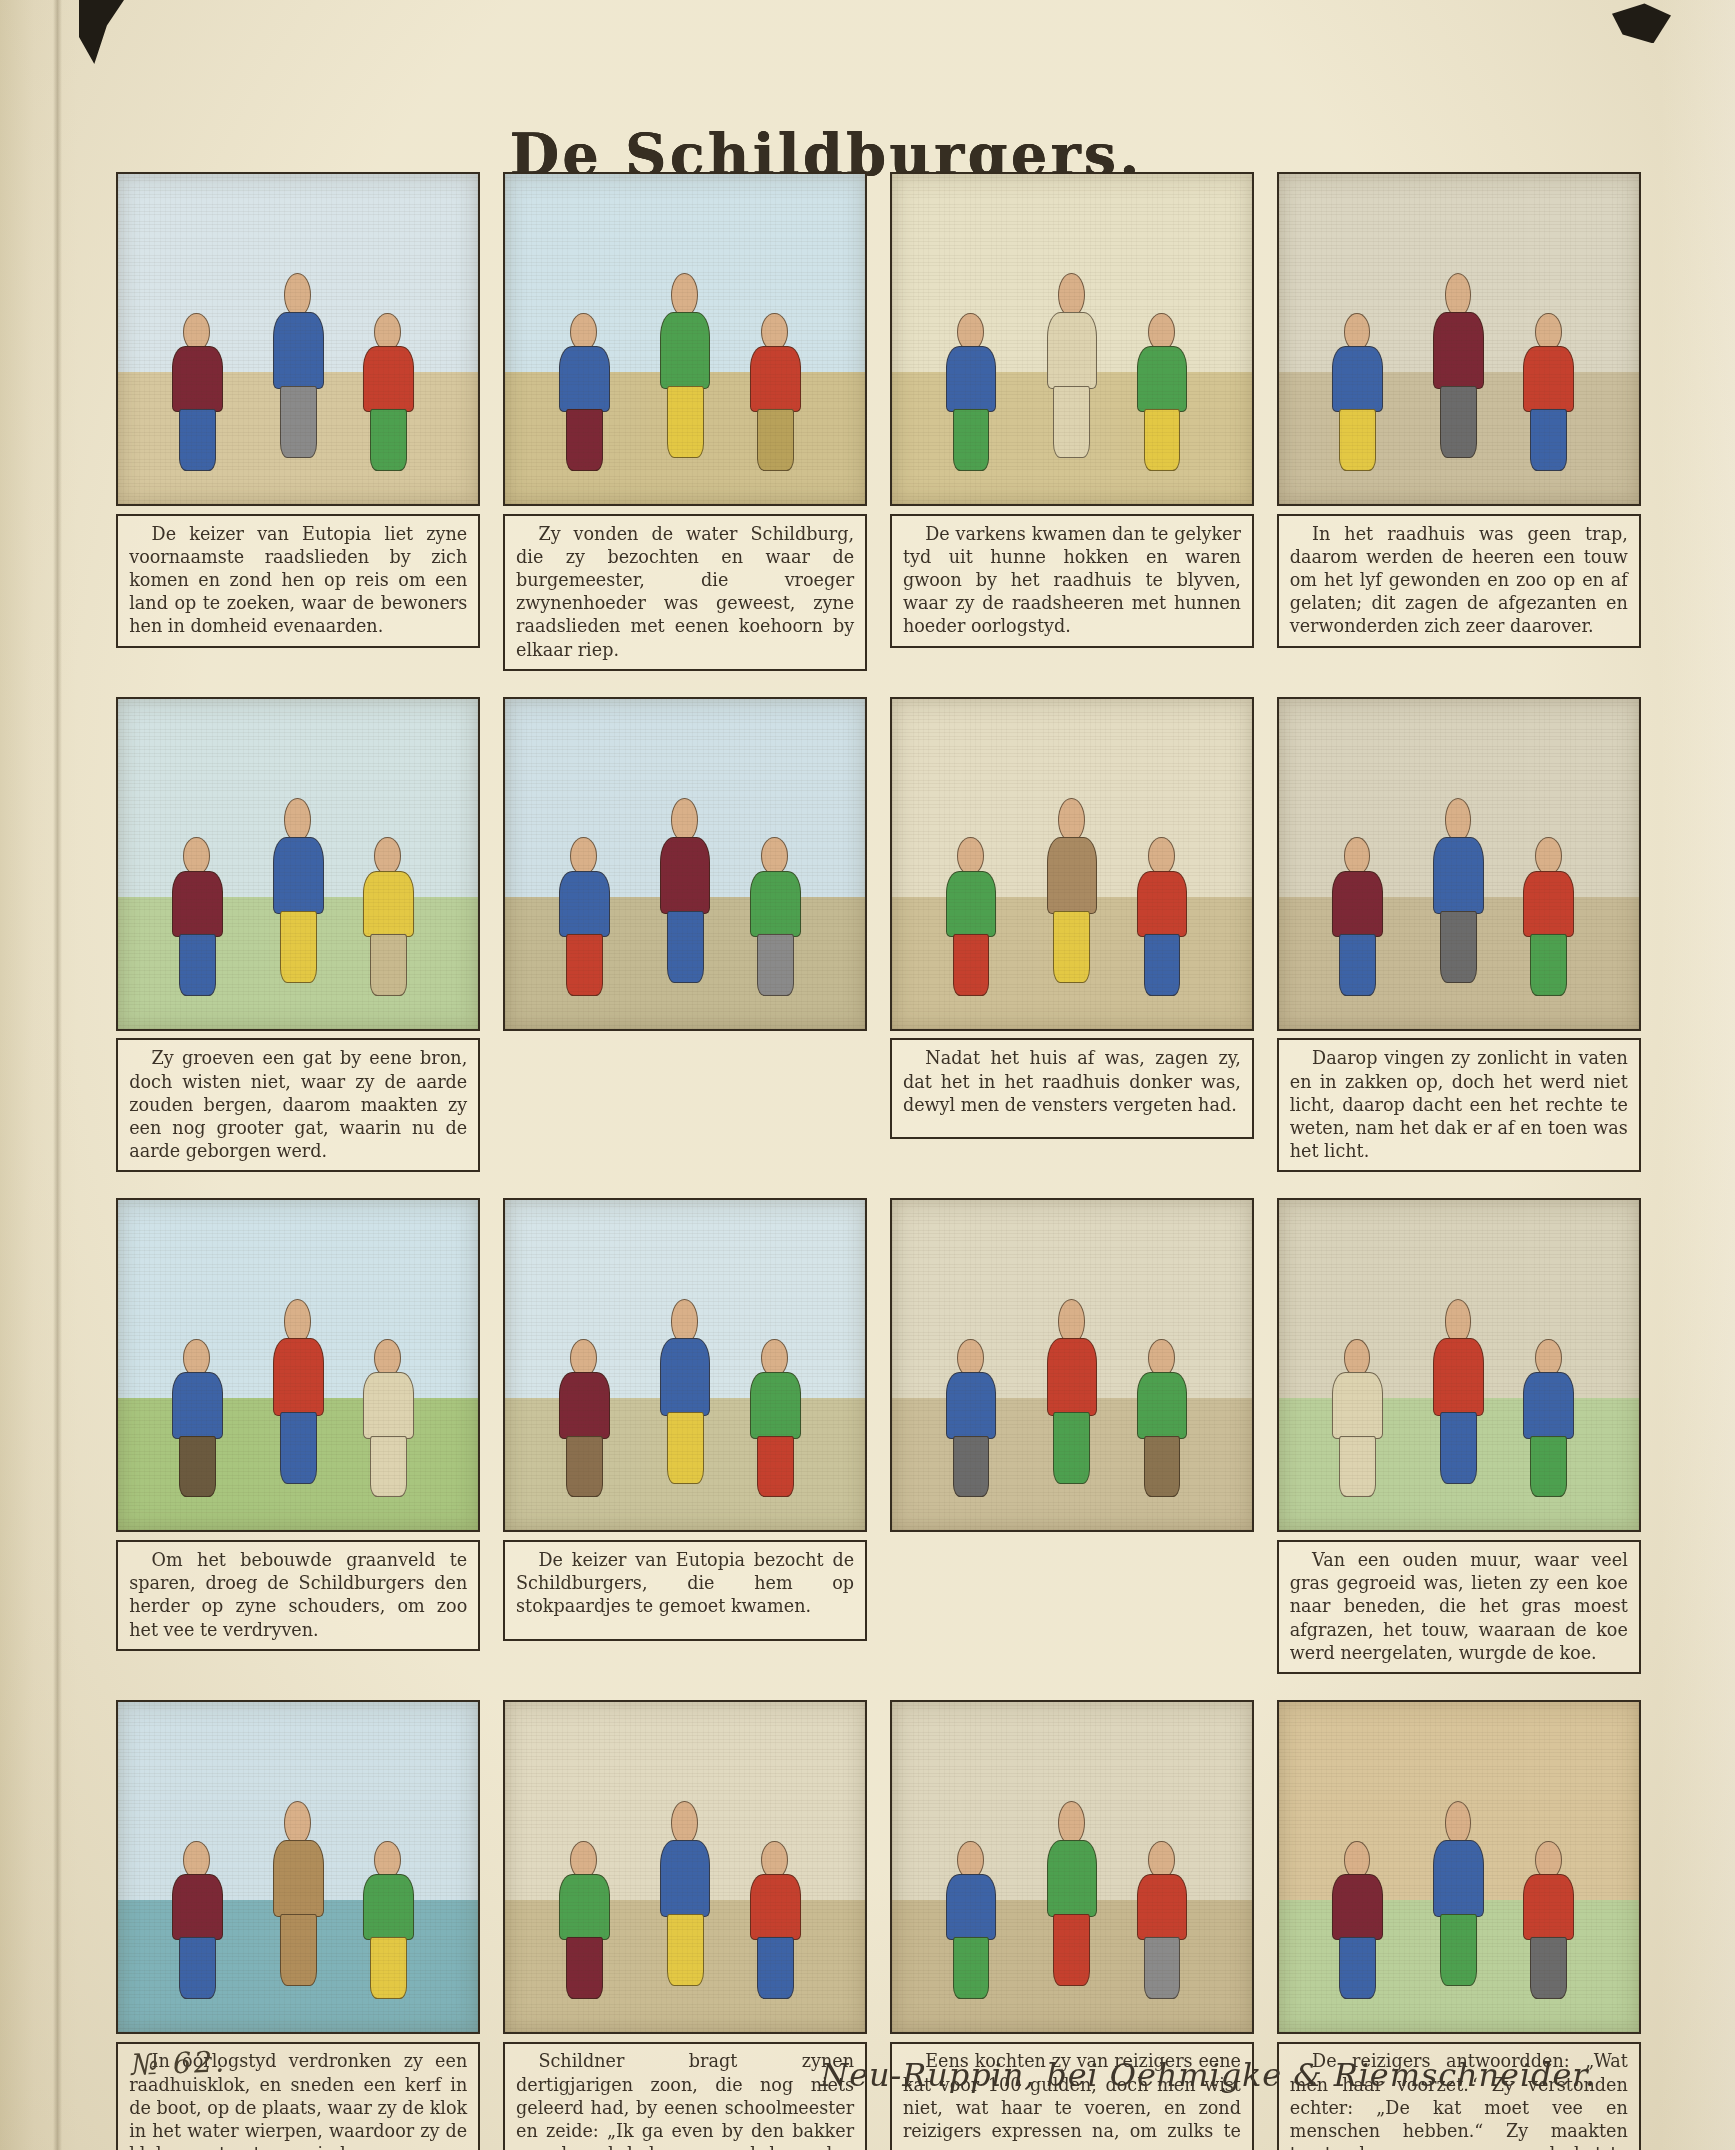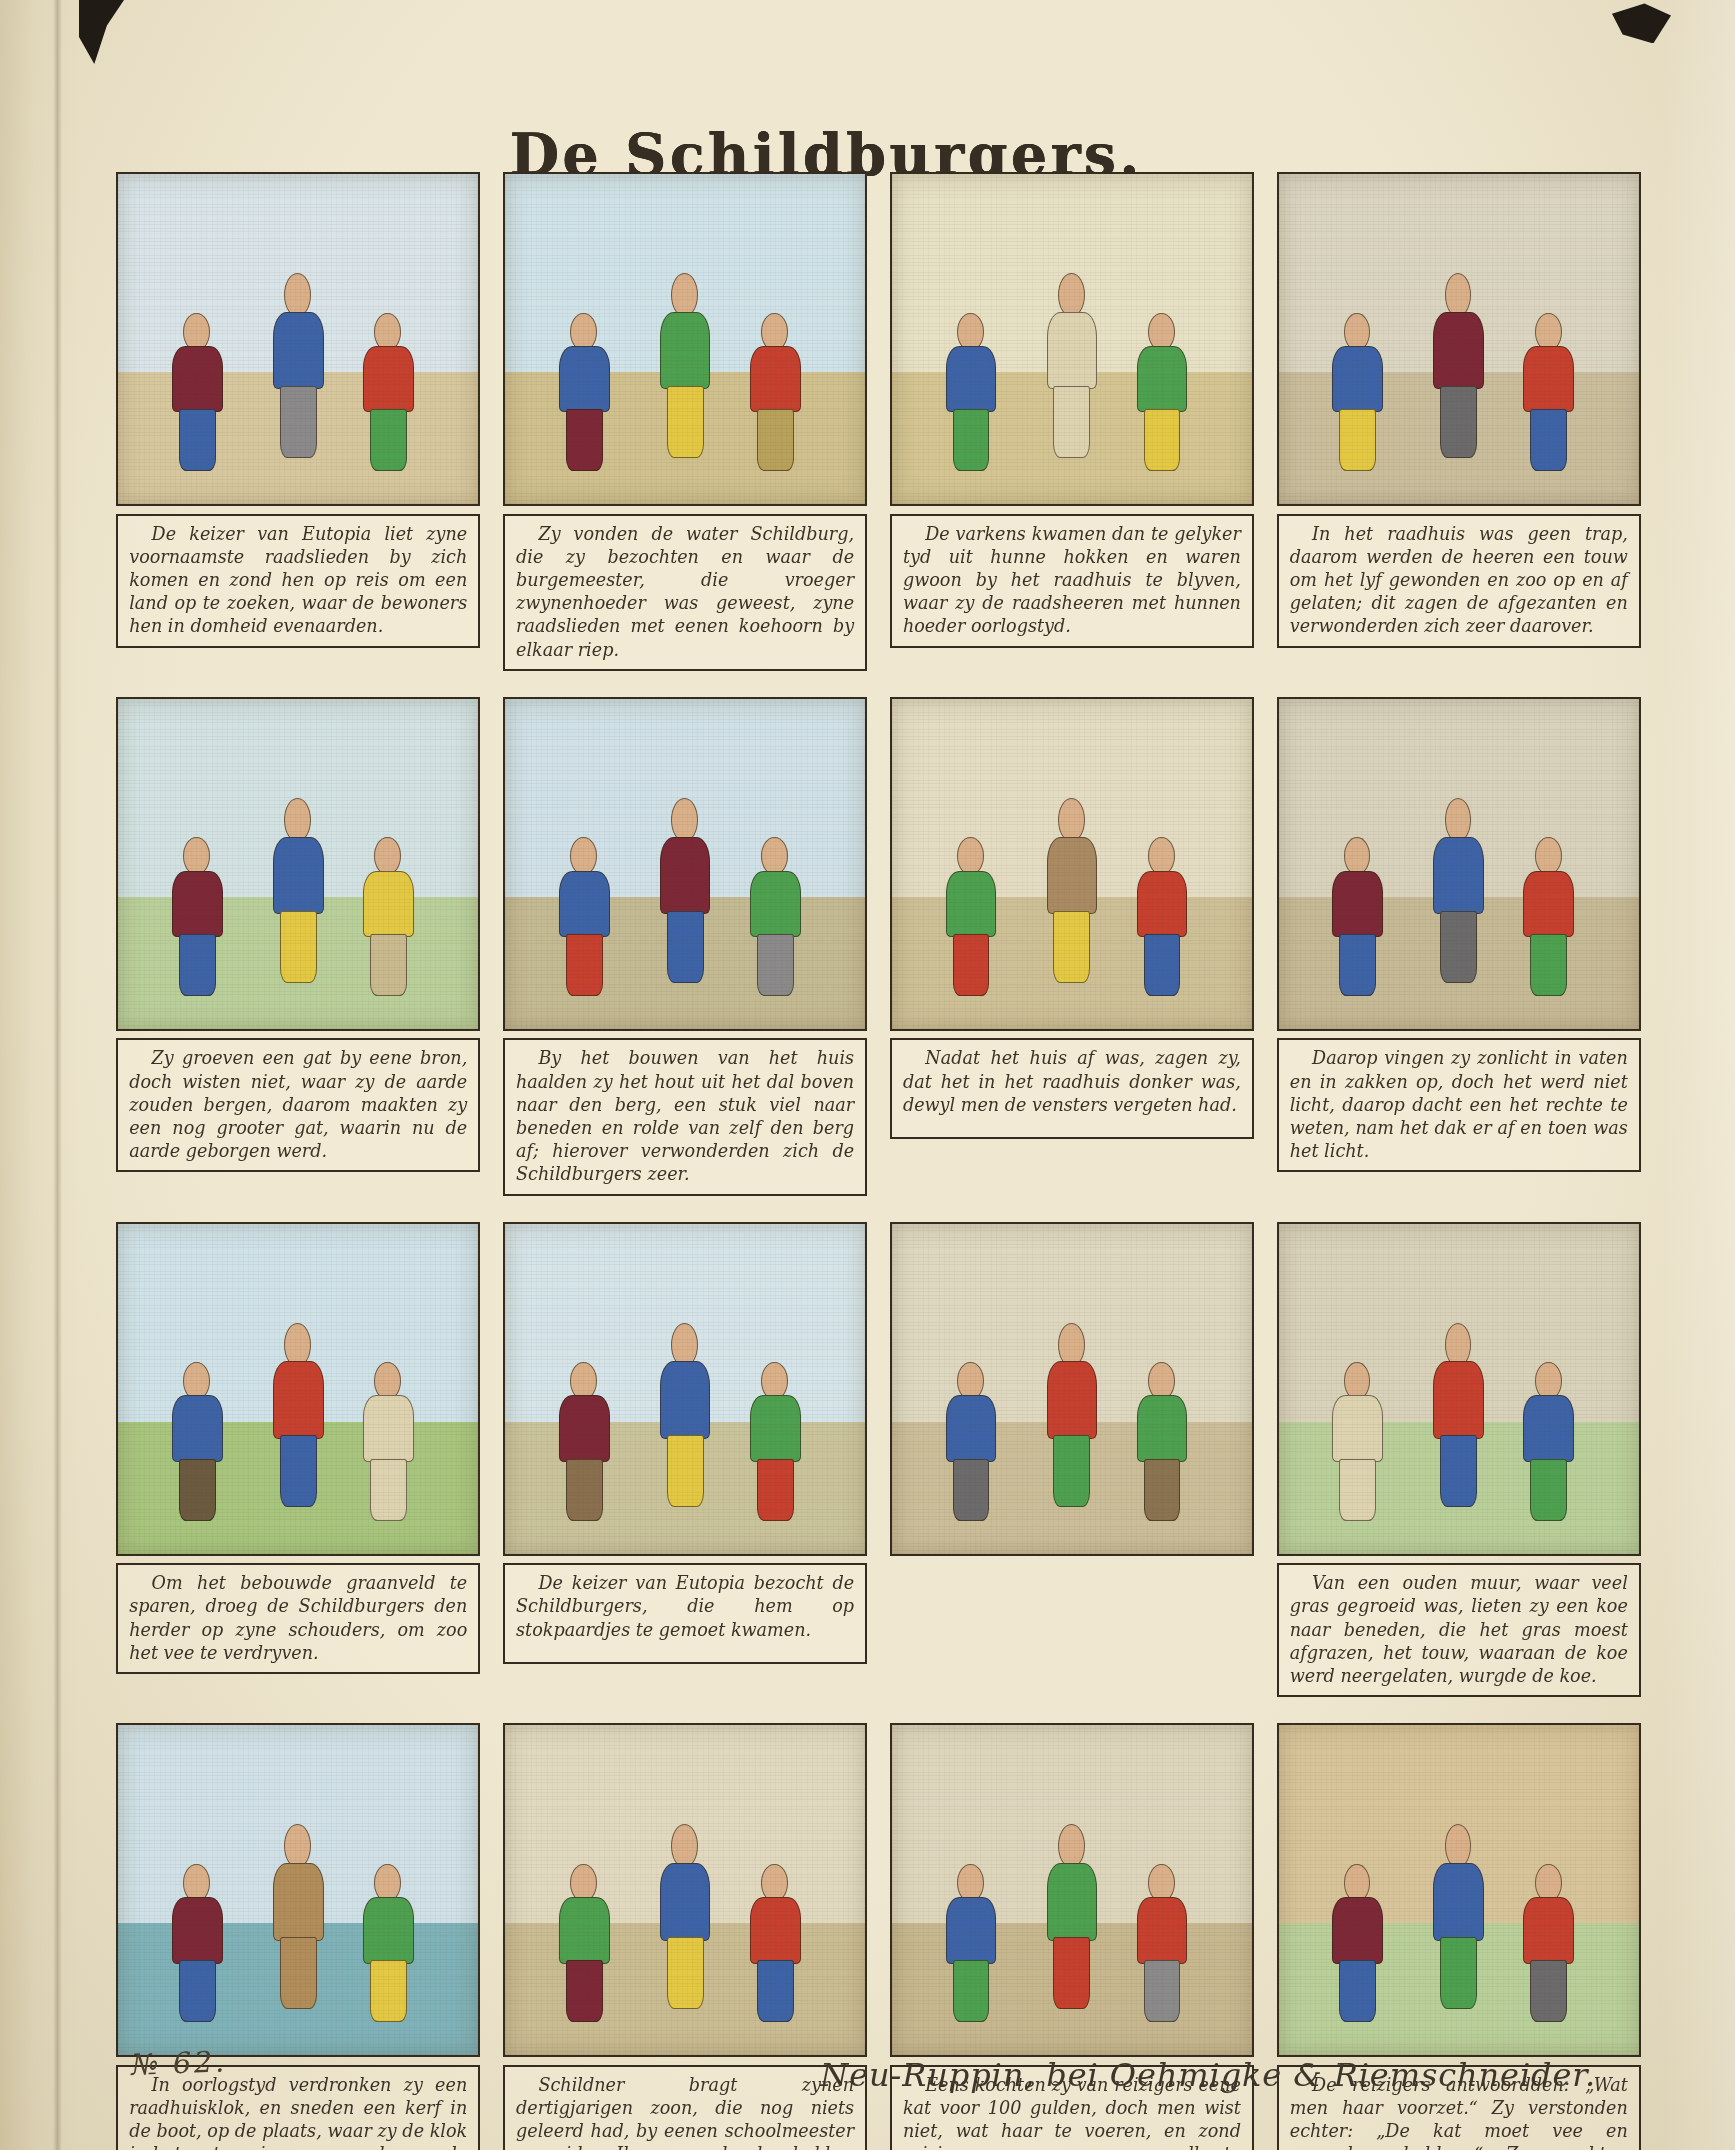--- a/index.html
+++ b/index.html
@@ -47,21 +47,21 @@
   .fig{position:absolute;}
   .fig i{display:block;position:absolute;box-sizing:border-box;border:1.7px solid rgba(45,33,18,.6);}
   .fig .head{top:0;left:26%;width:46%;height:24%;border-radius:50%;background:#d9b089;}
   .fig .torso{top:21%;left:6%;width:88%;height:42%;border-radius:26% 26% 10% 10% / 32% 32% 8% 8%;}
   .fig .legs{top:61%;left:18%;width:64%;height:39%;border-radius:6% 6% 20% 20%;}
 
   .caption{
     margin-top:7.7px;border:2.6px solid #352c1f;padding:6.9px 11.2px;
     min-height:83px;box-sizing:content-box;
     font-size:17.6px;line-height:1.32;text-align:justify;text-indent:22.4px;
-    color:#3b3227;background:rgba(248,242,222,.35);font-style:italic;
+    color:#3b3227;background:rgba(248,242,222,.35);
   }
 
   .footer-number{
     position:absolute;left:131px;top:2046px;
     font-style:italic;font-size:29px;letter-spacing:2.6px;color:#49402f;
     transform:rotate(-2deg);
   }
   .footer-publisher{
     position:absolute;right:139px;top:2056px;
     font-style:italic;font-size:32px;color:#3e362a;letter-spacing:0.9px;
@@ -189,21 +189,20 @@
           <i class="head"></i>
           <i class="torso" style="background: rgb(124, 40, 54);"></i>
           <i class="legs" style="background: rgb(61, 99, 166);"></i>
         </div>
         <div class="fig" style="left: 67%; bottom: 10%; width: 16%; height: 48%;">
           <i class="head"></i>
           <i class="torso" style="background: rgb(77, 160, 79);"></i>
           <i class="legs" style="background: rgb(138, 138, 138);"></i>
         </div>
       </div>
-    <figcaption class="caption">By het bouwen van het huis haalden zy het hout uit het dal boven naar den berg, een stuk viel naar beneden en rolde van zelf den berg af; hierover verwonderden zich de Schildburgers zeer.</figcaption>
   </figure>
   <figure class="panel">
     <div class="art" title="Met fakkels in het donkere raadhuis" style="background: linear-gradient(rgb(227, 220, 194) 0px, rgb(227, 220, 194) 60%, rgb(205, 191, 150) 60%, rgb(205, 191, 150) 100%);">
         <div class="fig" style="left: 14%; bottom: 10%; width: 16%; height: 48%;">
           <i class="head"></i>
           <i class="torso" style="background: rgb(77, 160, 79);"></i>
           <i class="legs" style="background: rgb(197, 64, 46);"></i>
         </div>
         <div class="fig" style="left: 42%; bottom: 14%; width: 16%; height: 56%;">
           <i class="head"></i>

